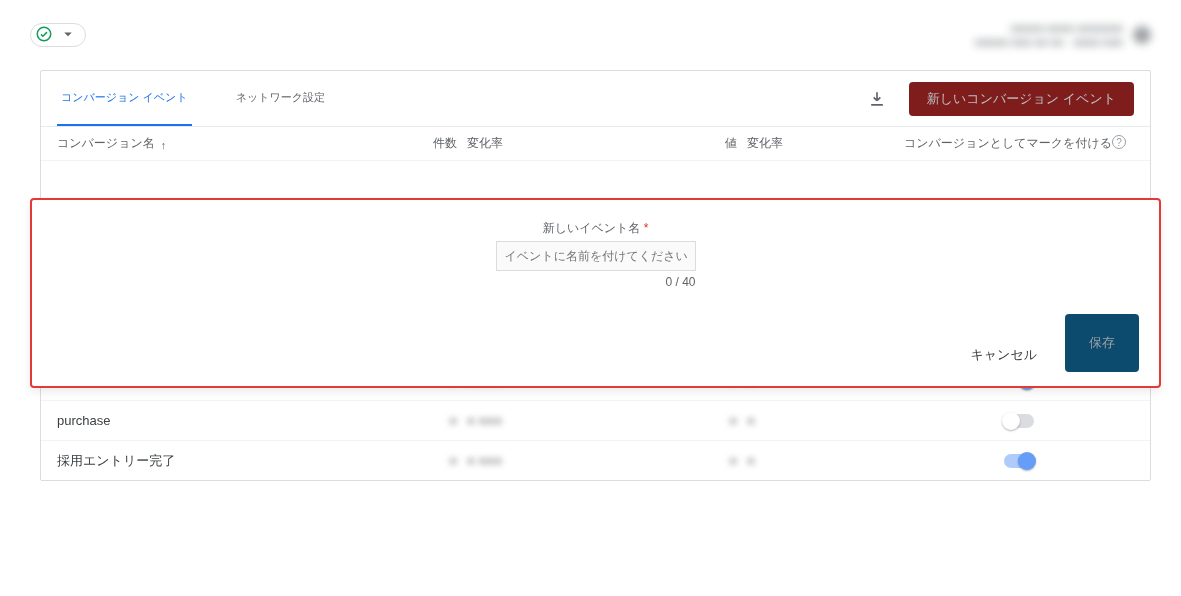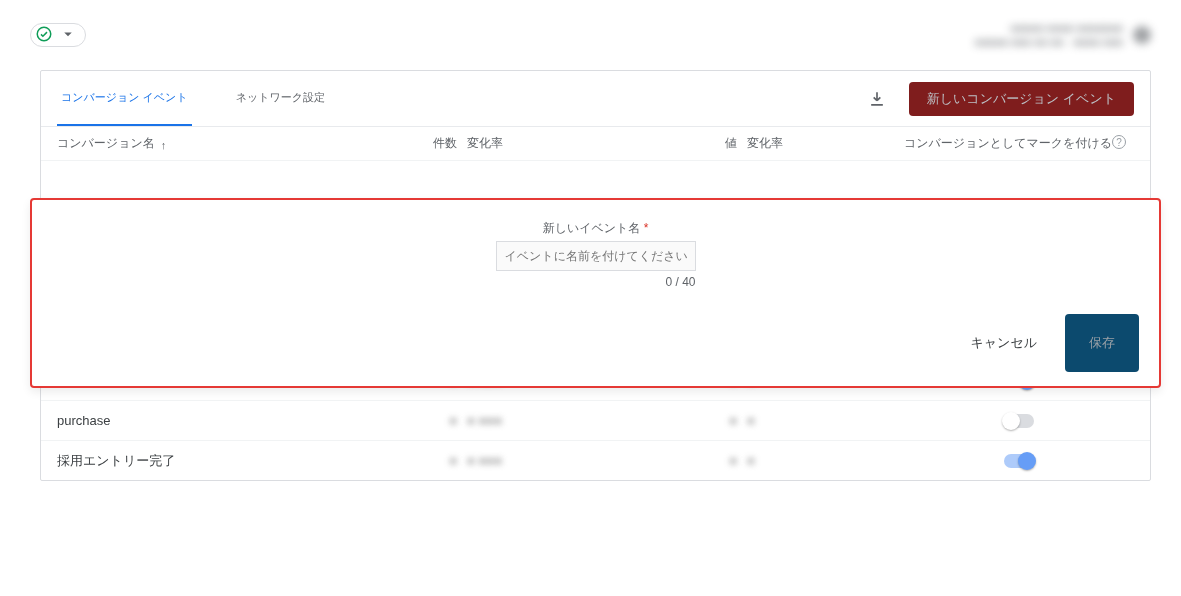--- a/index.html
+++ b/index.html
@@ -130,21 +130,21 @@
     .form-wrap label {
       font-size:12px; color:#5f6368; margin-bottom:4px; align-self:center;
     }
     .form-wrap label .ast { color:#d93025; }
     .input {
       width:200px; height:30px; border:1px solid #dadce0; padding:4px 8px;
       font-size:12px; color:#3c4043; background:#fafafa;
     }
     .counter { font-size:12px; color:#5f6368; width:200px; text-align:right; margin-top:4px; }
     .dialog-actions {
-      position:absolute; right:20px; bottom:14px; display:flex; gap:16px; align-items:center;
+      position:absolute; right:20px; bottom:14px; display:flex; gap:16px; align-items:flex-end;
     }
     .btn-cancel { color:#3c4043; font-size:13px; cursor:pointer; padding:8px 12px; }
     .btn-save {
       background:#0c4a6e; color:#9aa0a6; padding:20px 24px; border-radius:4px; font-size:13px; cursor:default;
     }
 
     .help-circle {
       display:inline-flex; width:14px;height:14px;border:1px solid #9aa0a6;border-radius:50%;
       font-size:10px; align-items:center; justify-content:center; color:#9aa0a6;
     }

